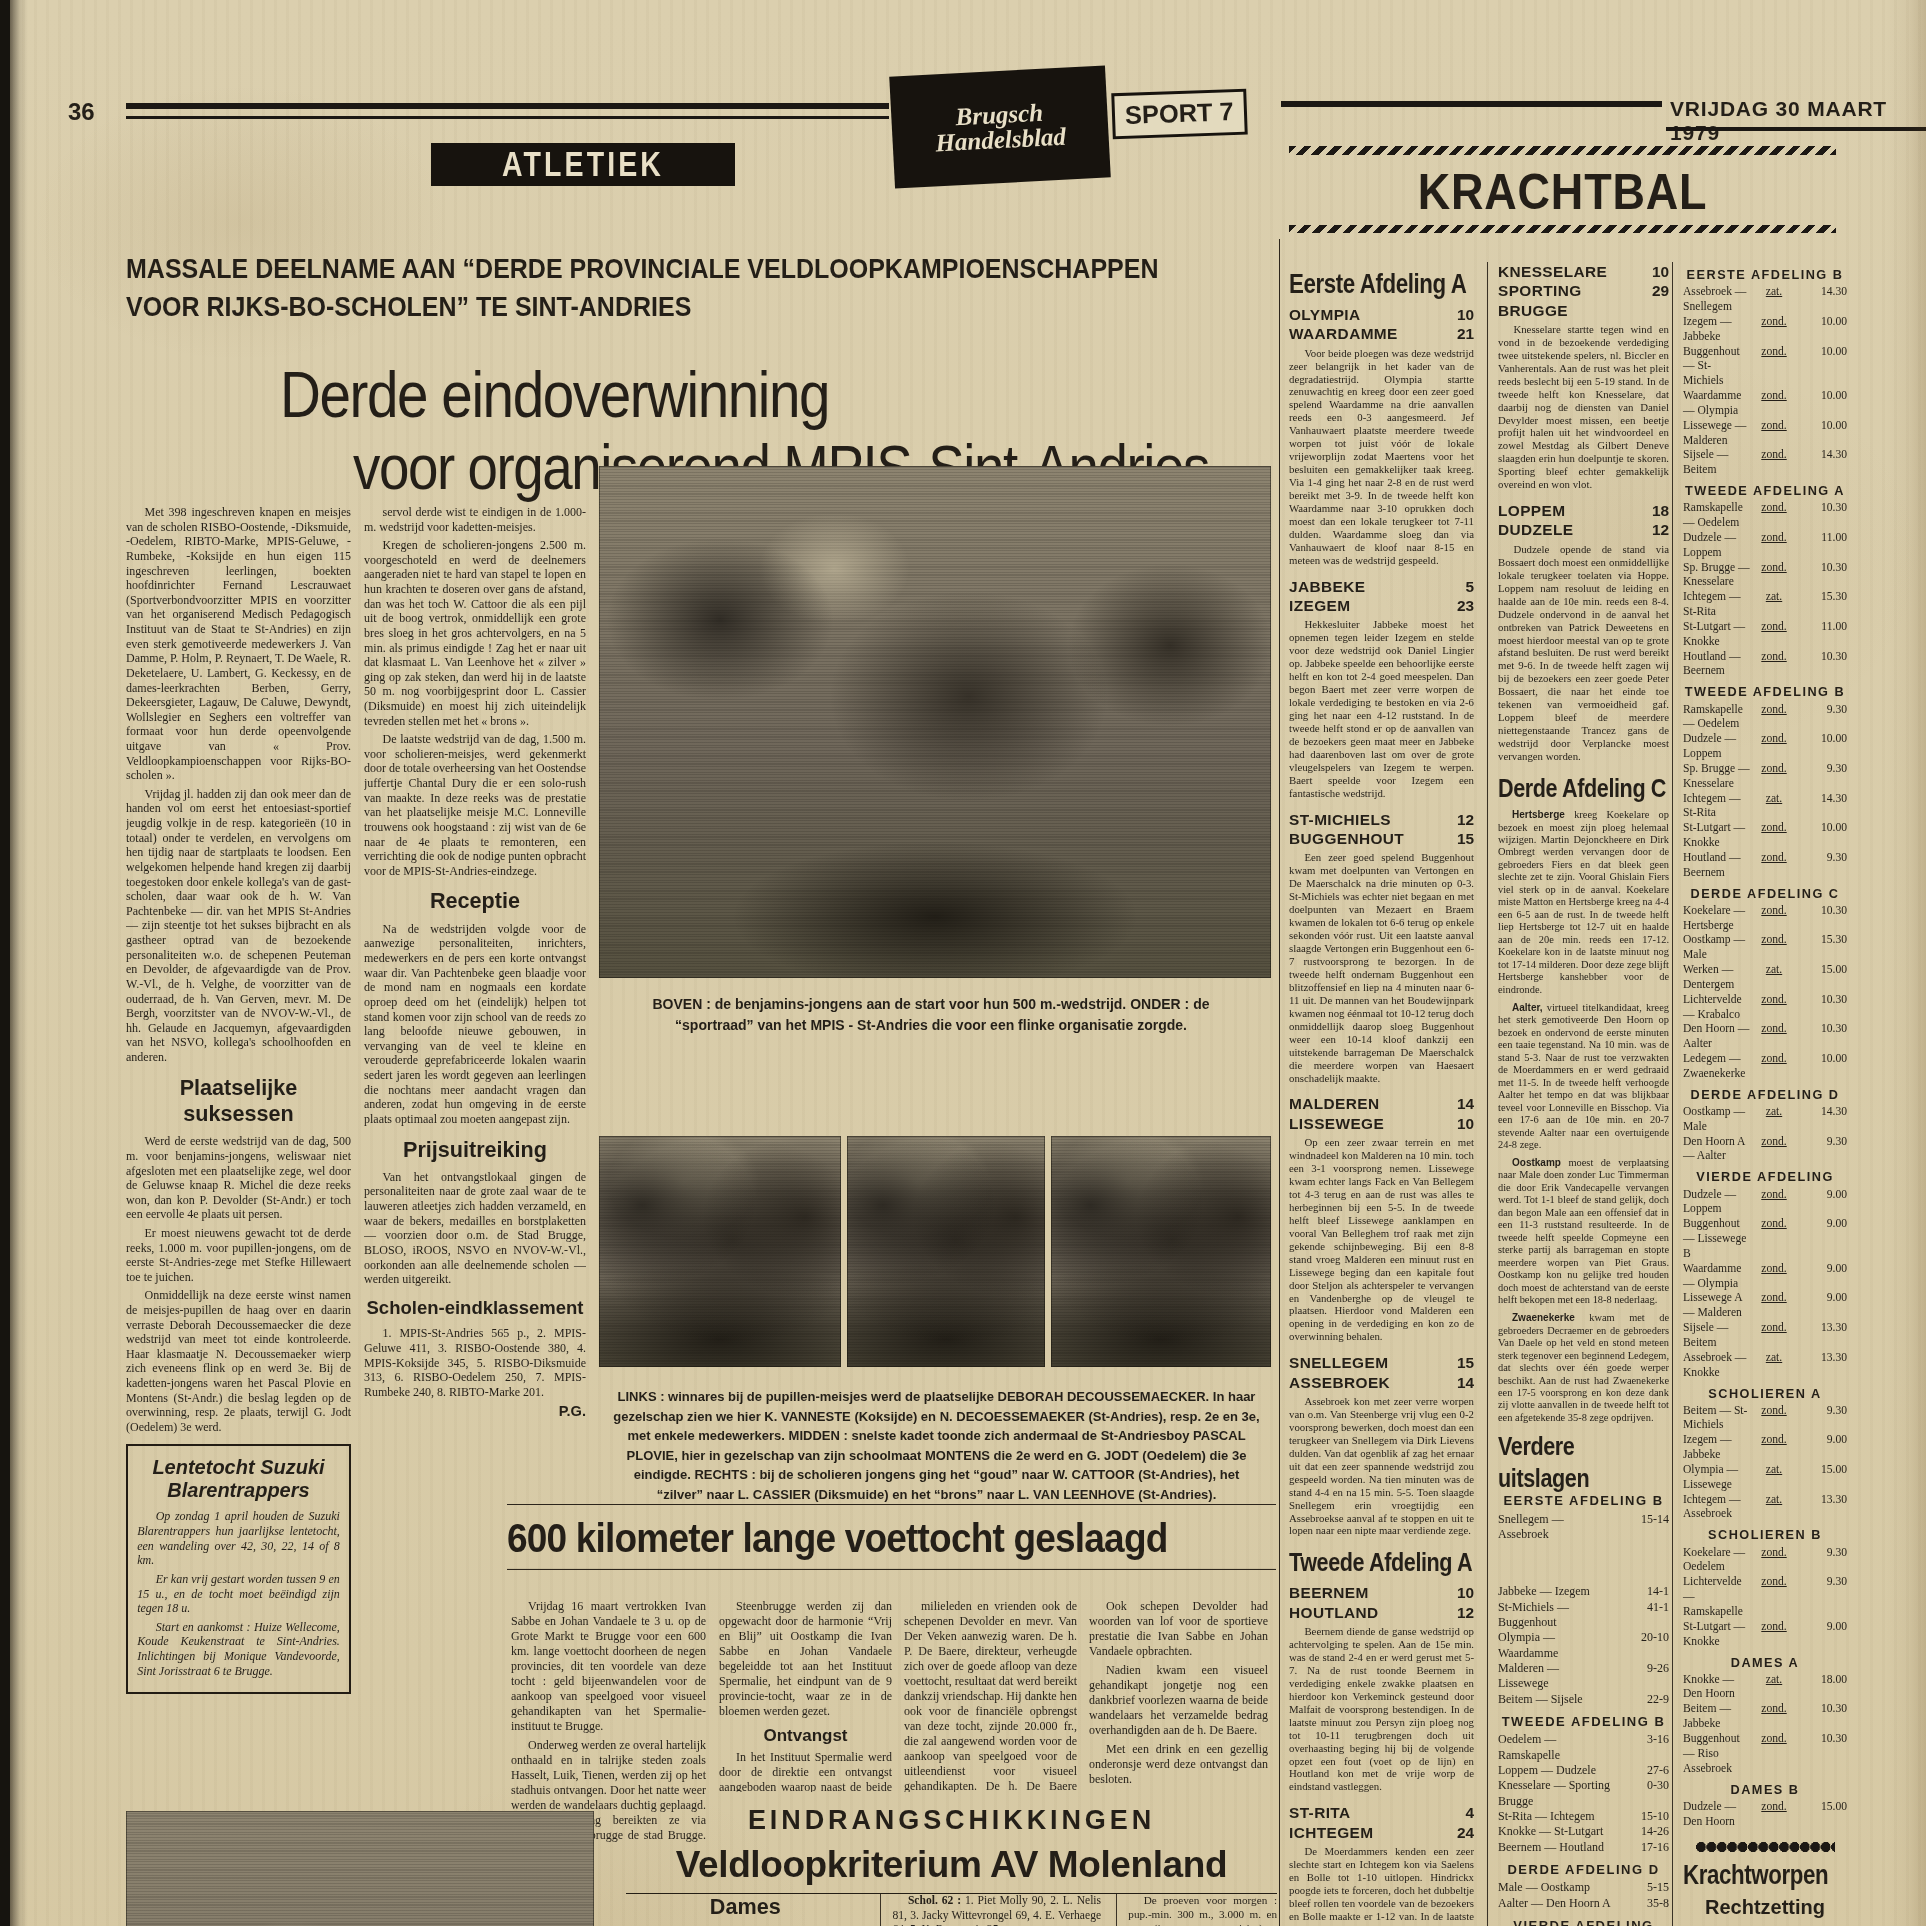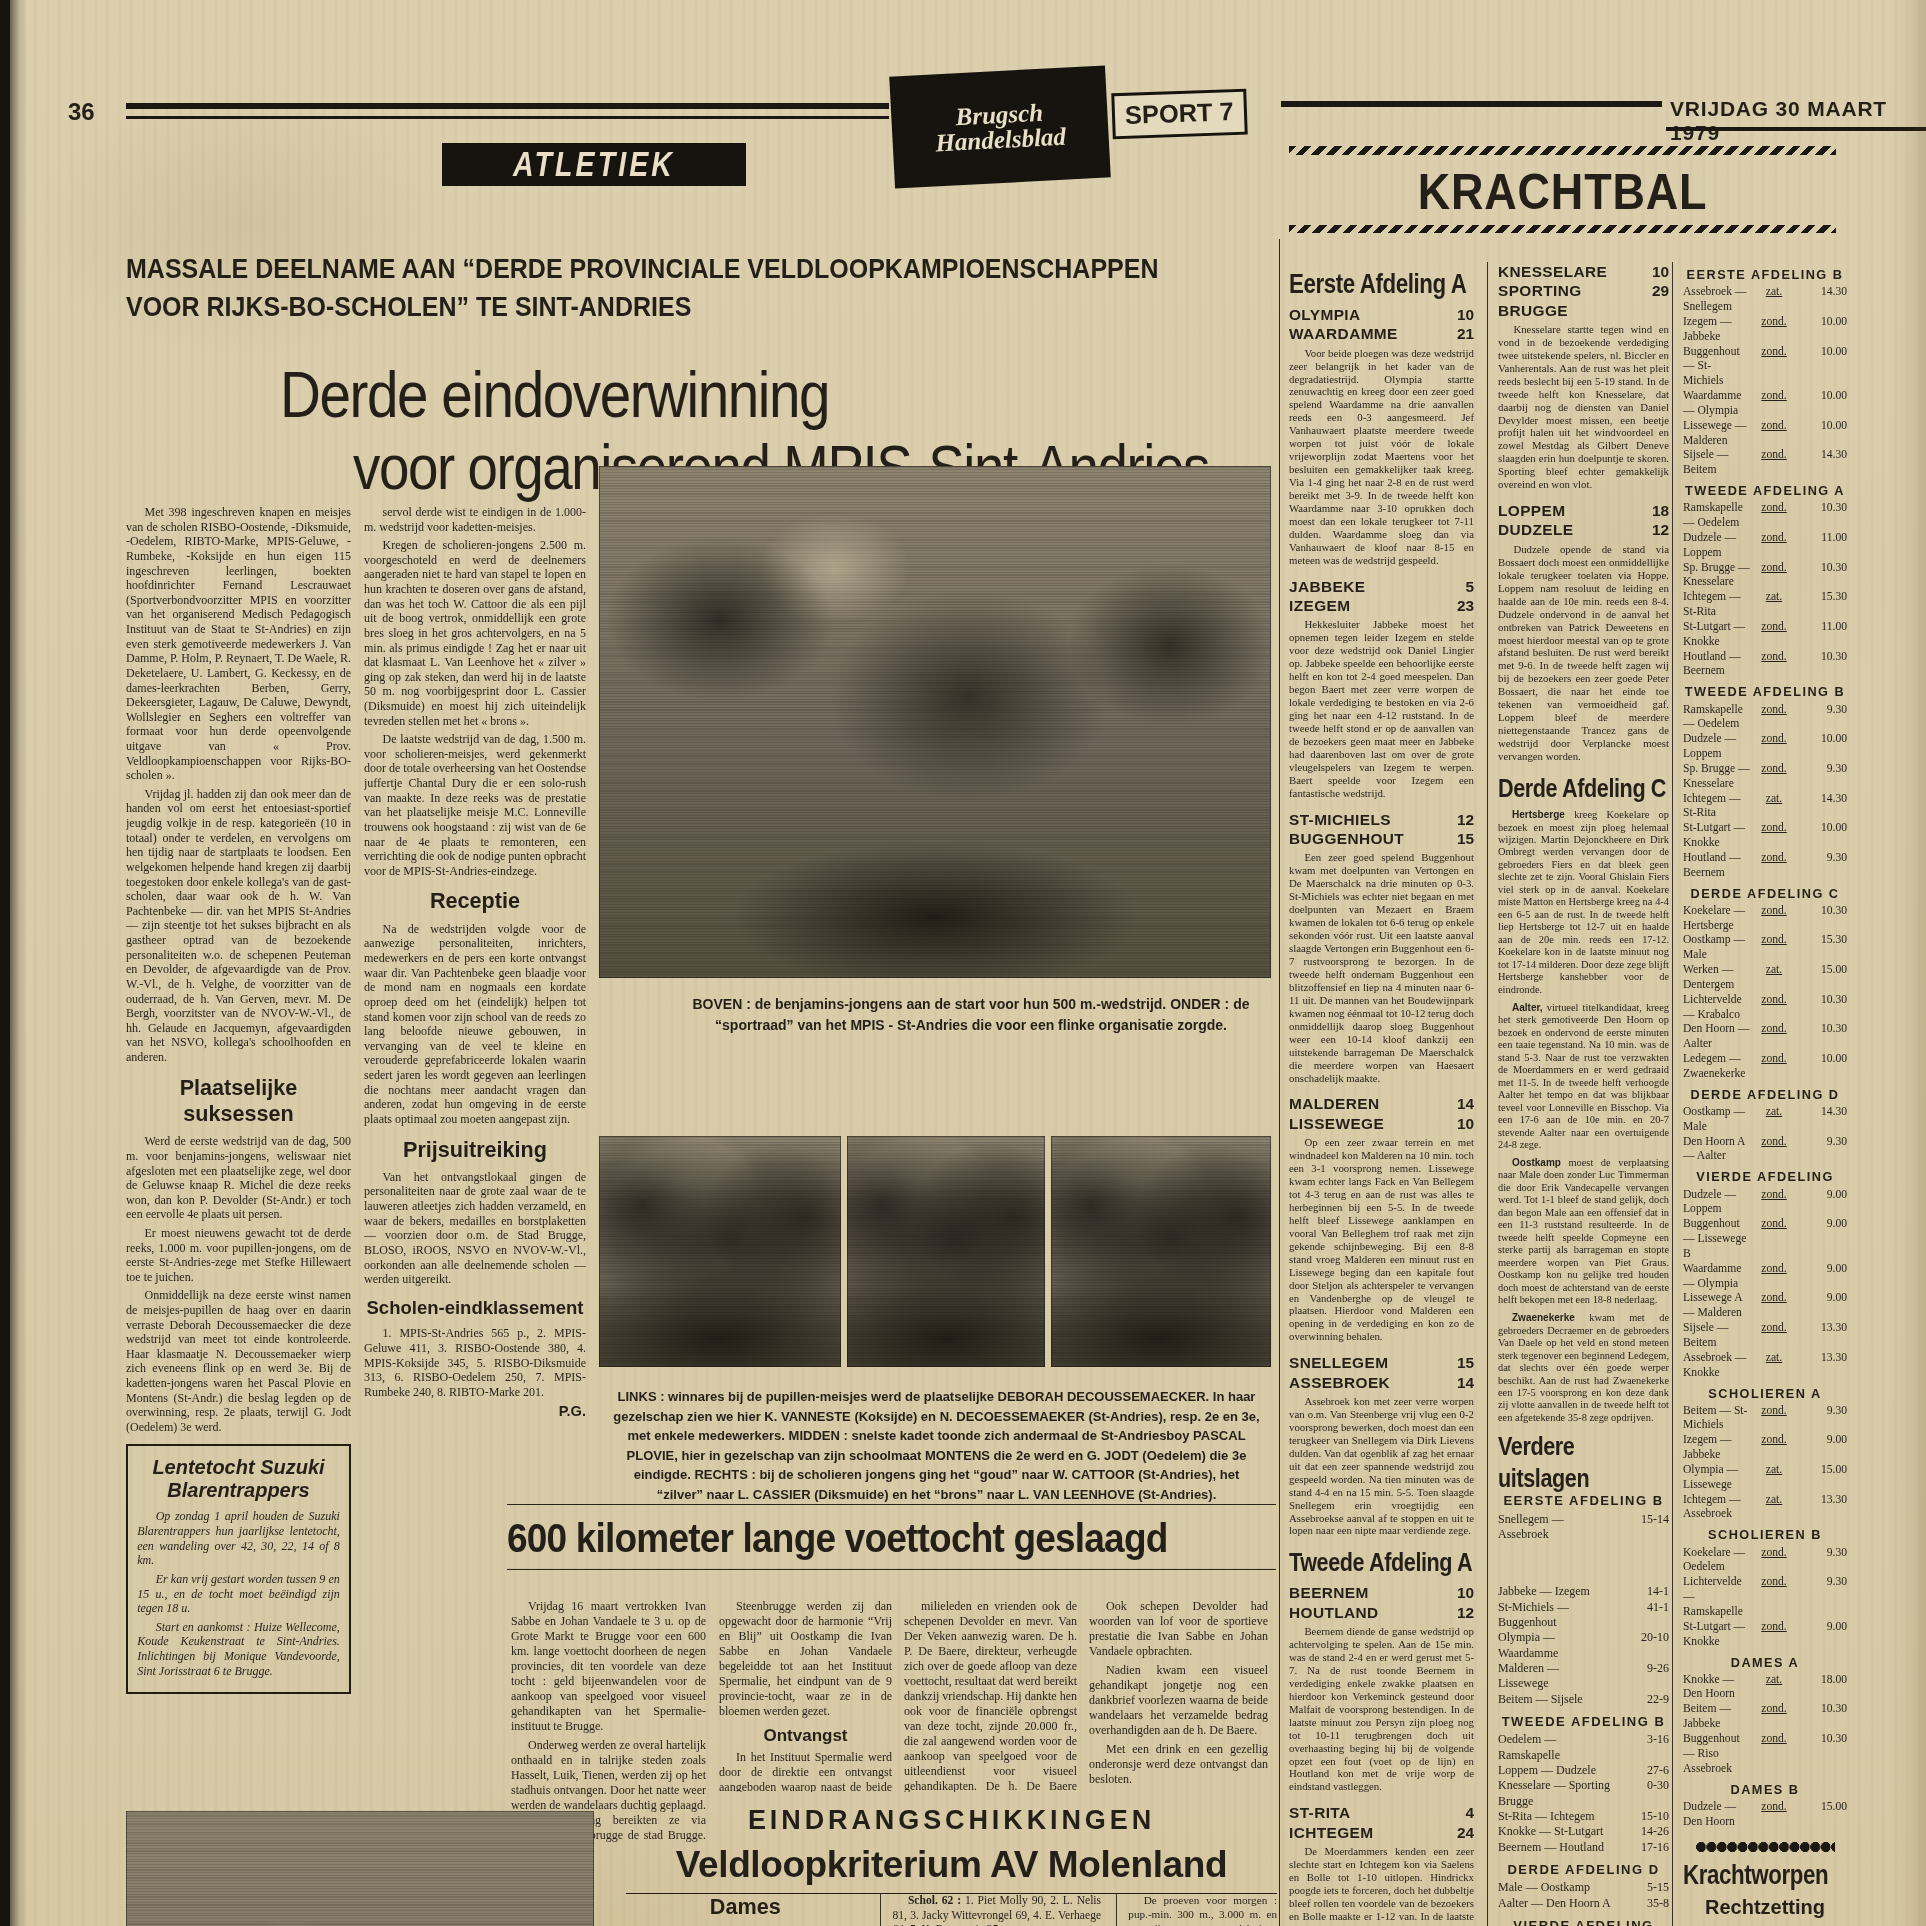--- a/index.html
+++ b/index.html
@@ -60,21 +60,21 @@
   <div class="abs" style="left:882px;top:71px;width:216px;height:112px;background:#17130e;transform:rotate(-3deg);display:flex;align-items:center;justify-content:center;">
     <span style="color:#e8dfc6;font-style:italic;font-size:25px;font-weight:bold;text-align:center;line-height:1.0;">Brugsch Handelsblad</span>
   </div>
   <div class="abs sans" style="left:1102px;top:91px;padding:5.4px 10px;border:3.9px solid #17130e;background:#e3dabe;font-weight:bold;font-size:25.4px;transform:rotate(-2deg);">SPORT 7</div>
   <div class="abs rule" style="left:1271px;top:101px;width:381px;height:6.2px;"></div>
   <div class="abs sans" style="left:1660px;top:97px;font-size:21px;font-weight:bold;letter-spacing:0.8px;">VRIJDAG 30 MAART 1979</div>
   <div class="abs rule" style="left:1656px;top:127px;width:262px;height:3.9px;"></div>
 
   <div class="abs" style="left:1269px;top:239px;width:1.2px;height:2519px;background:#2c251c;"></div>
 
-  <div class="abs" style="left:432px;top:143px;width:304px;height:43px;background:#17130e;display:flex;align-items:center;justify-content:center;font-style:italic;">
+  <div class="abs" style="left:421px;top:143px;width:304px;height:43px;background:#17130e;display:flex;align-items:center;justify-content:center;">
     <span class="sans" style="color:#e8dfc6;font-weight:bold;font-size:28.5px;letter-spacing:3.1px;transform:scaleY(1.2);">ATLETIEK</span>
   </div>
   <div class="abs sans" style="left:116px;top:250px;width:1140px;font-weight:bold;font-size:25px;line-height:1.35;transform:scaleY(1.12);transform-origin:left top;">
     <div>MASSALE DEELNAME AAN “DERDE PROVINCIALE VELDLOOPKAMPIOENSCHAPPEN</div>
     <div>VOOR RIJKS-BO-SCHOLEN” TE SINT-ANDRIES</div>
   </div>
   <div class="abs sans" style="left:270px;top:358px;font-size:59px;font-weight:500;letter-spacing:-1.5px;transform:scale(.96,1.1);transform-origin:left top;">Derde eindoverwinning</div>
   <div class="abs sans" style="left:343px;top:431px;font-size:57px;font-weight:500;letter-spacing:-1.5px;transform:scale(.96,1.1);transform-origin:left top;">voor organiserend MPIS-Sint-Andries</div>
 
   <div class="abs just bodytxt vcol" style="left:116px;top:505px;width:225px;height:1283px;">
@@ -111,21 +111,21 @@
     <div class="subhead">Prijsuitreiking</div>
     <div>
         <p>Van het ontvangstlokaal gingen de personaliteiten naar de grote zaal waar de te lauweren atleetjes zich hadden verzameld, en waar de bekers, medailles en borstplaketten — voorzien door o.m. de Stad Brugge, BLOSO, iROOS, NSVO en NVOV-W.-Vl., oorkonden aan alle deelnemende scholen — werden uitgereikt.</p>
       </div>
     <div class="subhead" style="font-size:18.5px;">Scholen-eindklassement</div>
     <p>1. MPIS-St-Andries 565 p., 2. MPIS-Geluwe 411, 3. RISBO-Oostende 380, 4. MPIS-Koksijde 345, 5. RISBO-Diksmuide 313, 6. RISBO-Oedelem 250, 7. MPIS-Rumbeke 240, 8. RIBTO-Marke 201.</p>
     <p class="sans" style="text-align:right;font-weight:bold;font-size:14.6px;">P.G.</p>
   </div>
 
   <div class="abs photo" style="left:589px;top:466px;width:672px;height:512px;"></div>
-  <div class="abs caption" style="left:672px;top:994px;width:578px;font-size:14px;line-height:1.5;">BOVEN : de benjamins-jongens aan de start voor hun 500 m.-wedstrijd. ONDER : de “sportraad” van het MPIS - St-Andries die voor een flinke organisatie zorgde.</div>
+  <div class="abs caption" style="left:632px;top:994px;width:578px;font-size:14px;line-height:1.5;">BOVEN : de benjamins-jongens aan de start voor hun 500 m.-wedstrijd. ONDER : de “sportraad” van het MPIS - St-Andries die voor een flinke organisatie zorgde.</div>
   <div class="abs" style="left:589px;top:1136px;width:672px;height:231px;display:flex;gap:6.2px;">
     <div class="photo" style="flex:1.1;"></div>
     <div class="photo" style="flex:.9;"></div>
     <div class="photo" style="flex:1;"></div>
   </div>
   <div class="abs caption" style="left:599px;top:1387px;width:655px;font-size:13px;line-height:1.5;">LINKS : winnares bij de pupillen-meisjes werd de plaatselijke DEBORAH DECOUSSEMAECKER. In haar gezelschap zien we hier K. VANNESTE (Koksijde) en N. DECOESSEMAEKER (St-Andries), resp. 2e en 3e, met enkele medewerkers. MIDDEN : snelste kadet toonde zich andermaal de St-Andriesboy PASCAL PLOVIE, hier in gezelschap van zijn schoolmaat MONTENS die 2e werd en G. JODT (Oedelem) die 3e eindigde. RECHTS : bij de scholieren jongens ging het “goud” naar W. CATTOOR (St-Andries), het “zilver” naar L. CASSIER (Diksmuide) en het “brons” naar L. VAN LEENHOVE (St-Andries).</div>
 
   <div class="abs" style="left:497px;top:1504px;width:769px;border-top:1.5px solid #2c251c;"></div>
   <div class="abs sans" style="left:497px;top:1516px;width:769px;font-size:37px;font-weight:bold;letter-spacing:-0.8px;transform:scaleY(1.08);transform-origin:left top;border-bottom:1.5px solid #2c251c;padding-bottom:7px;">600 kilometer lange voettocht geslaagd</div>
   <div class="abs just vcol" style="left:501px;top:1599px;width:195px;height:478px;font-size:12px;line-height:1.25;">

